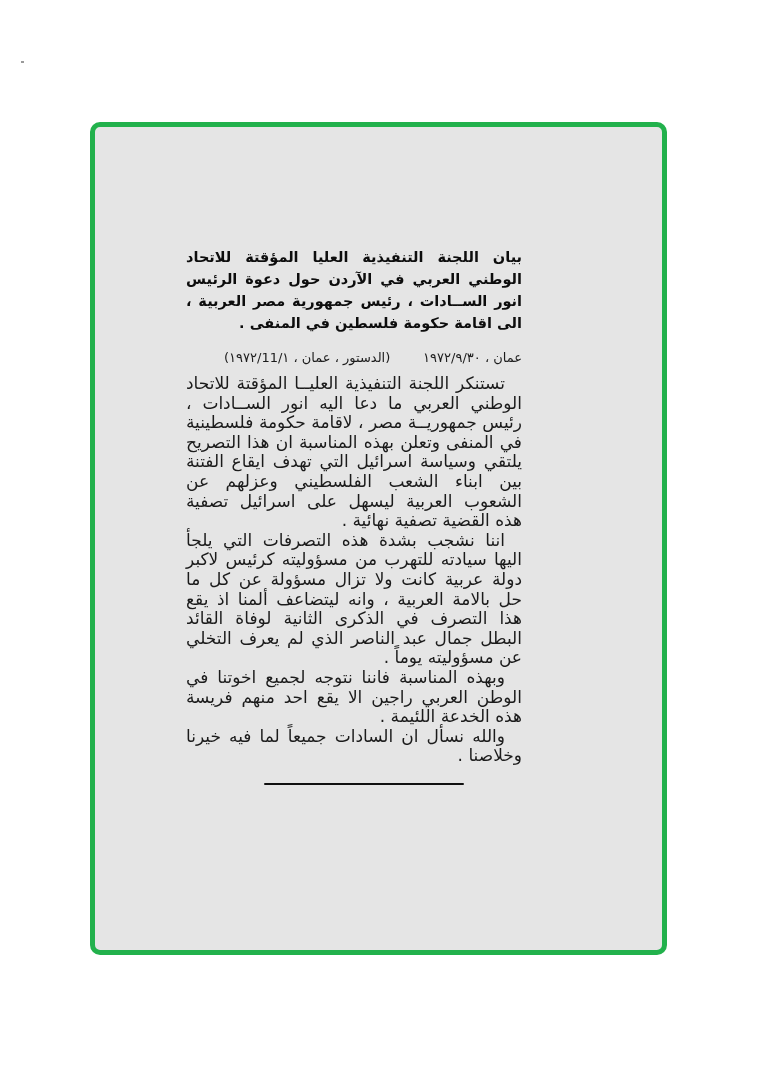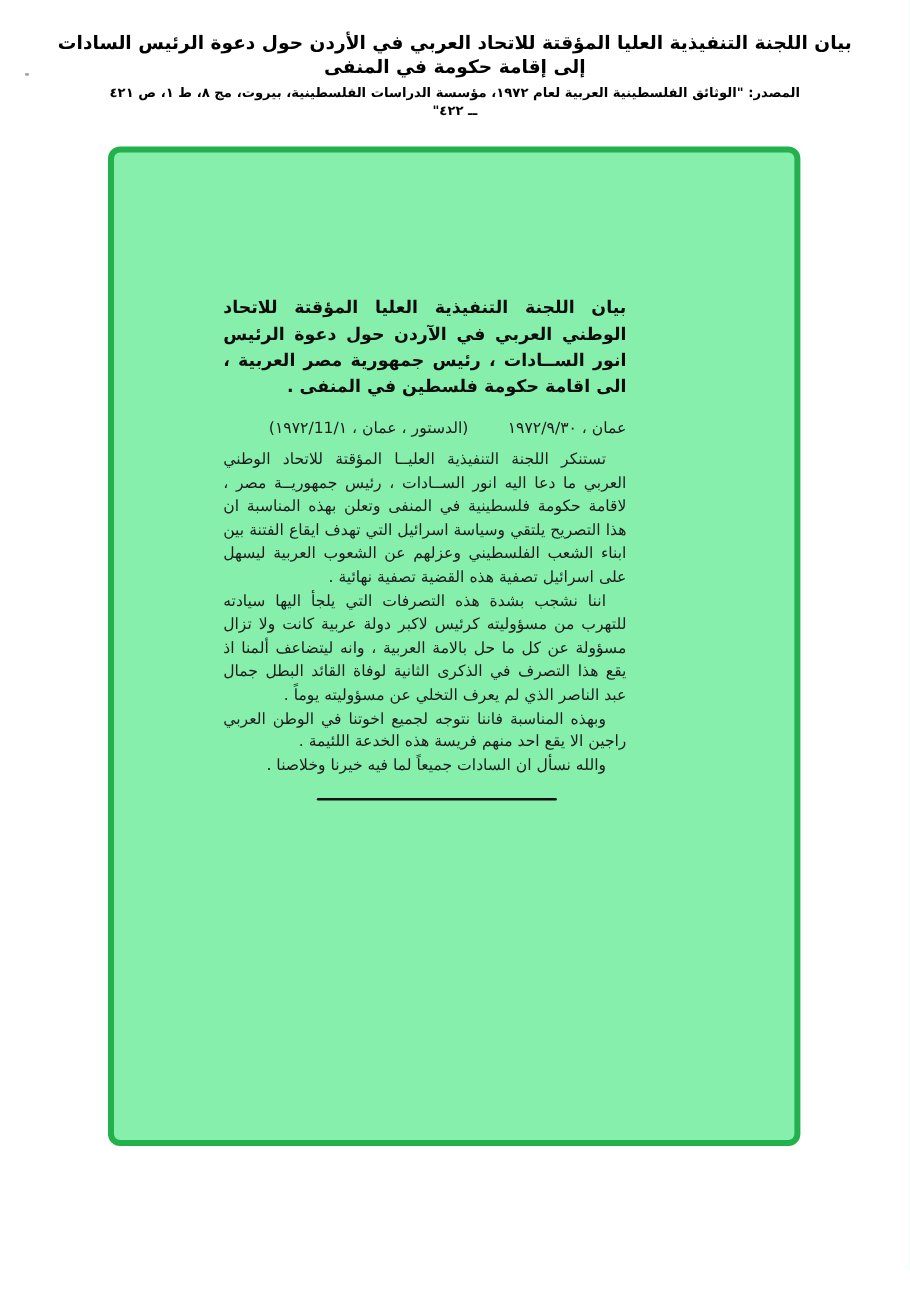--- a/index.html
+++ b/index.html
@@ -32,21 +32,21 @@
     position:absolute; left:21px; top:61px;
     width:3px; height:2px; background:#9a9a9a;
   }
   .doc-frame {
     position:absolute;
     left:90px; top:122px;
     width:577px; height:833px;
     box-sizing:border-box;
     border:5px solid var(--box_border, #22b14c);
     border-radius:10px;
-    background:#86efac;
+    background:#e5e5e5;
   }
   .doc {
     position:absolute;
     top:119px; right:140px;
     width:336px;
     direction:rtl;
     color:#1b1b1b;
   }
   .doc-heading {
     margin:0;
@@ -61,41 +61,37 @@
     justify-content:space-between;
     align-items:baseline;
     margin-top:15px;
     padding-left:38px;
     font-size:13px;
     line-height:18px;
   }
   .doc-body { margin-top:7px; }
   .para {
     margin:0;
-    font-size:13px;
+    font-size:17px;
     line-height:19.6px;
     text-align:justify;
     text-indent:17px;
   }
   .end-rule {
     width:200px; height:2px;
     background:#101010;
     border-radius:2px;
     margin:17px 58px 0 0;
   }
 </style>
 </head>
 <body>
 
 <div class="page">
 
-  <header class="page-header">
-    <div class="page-title">بيان اللجنة التنفيذية العليا المؤقتة للاتحاد العربي في الأردن حول دعوة الرئيس السادات إلى إقامة حكومة في المنفى</div>
-    <div class="page-source">المصدر: "الوثائق الفلسطينية العربية لعام ١٩٧٢، مؤسسة الدراسات الفلسطينية، بيروت، مج ٨، ط ١، ص ٤٢١ ــ ٤٢٢"</div>
-  </header>
 
   <div class="scan-speck"></div>
 
   <div class="doc-frame">
     <div class="doc">
 
       <h2 class="doc-heading">بيان اللجنة التنفيذية العليا المؤقتة للاتحاد الوطني العربي في الآردن حول دعوة الرئيس انور الســادات ، رئيس جمهورية مصر العربية ، الى اقامة حكومة فلسطين في المنفى .</h2>
 
       <div class="dateline">
         <span>عمان ، ١٩٧٢/٩/٣٠</span>

